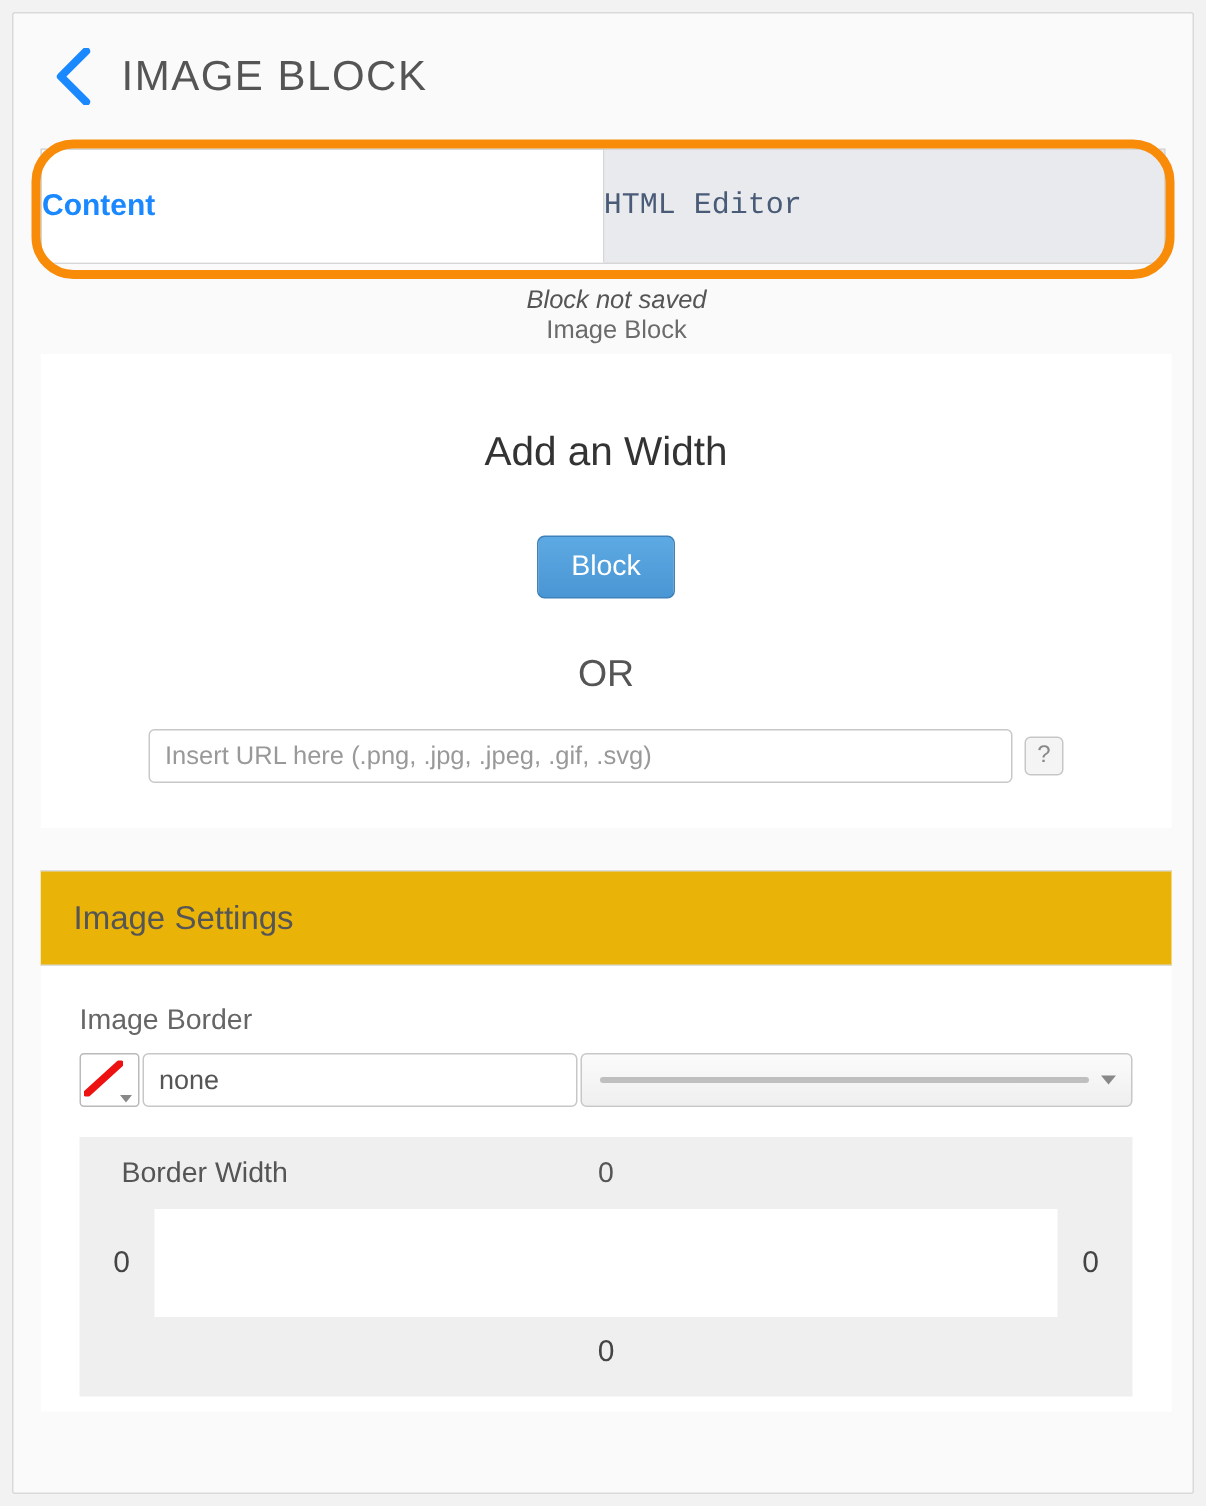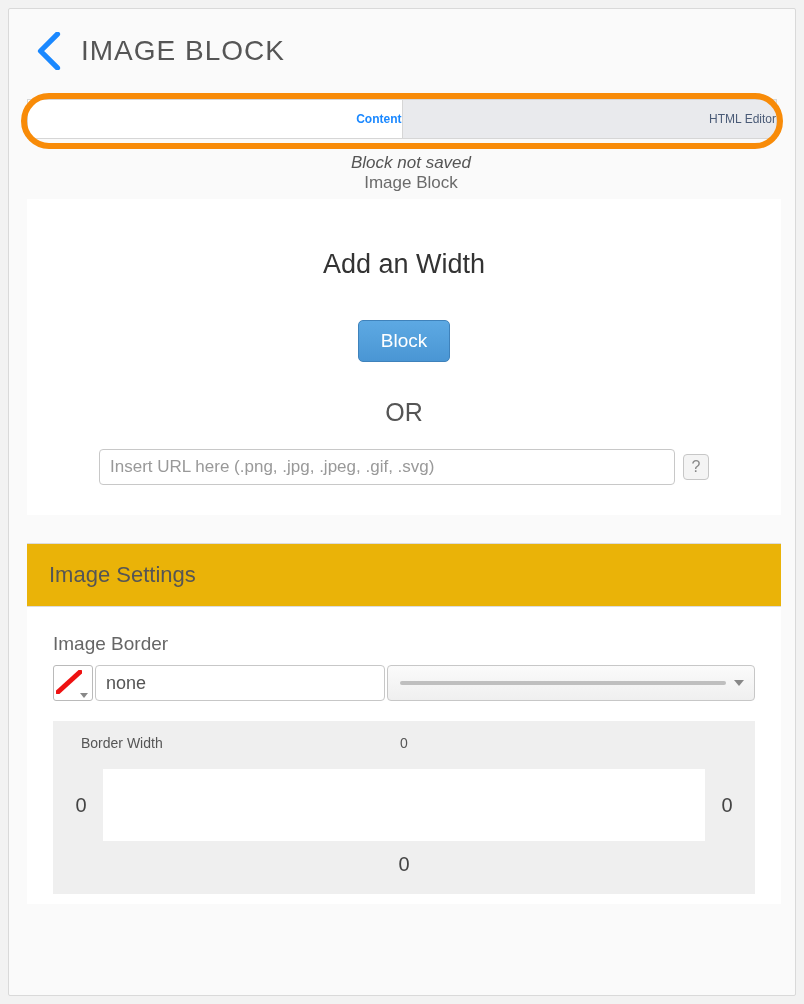--- a/index.html
+++ b/index.html
@@ -62,28 +62,28 @@
       z-index: 5;
     }
     .tabs {
       display: flex;
       width: 100%;
       background: #e9eaed;
       border: 1px solid #d6d6d6;
     }
     .tab {
       flex: 1;
-      text-align: right;
-      padding: 12px 0;
-      font-size: 12px;
+      text-align: left;
+      padding: 26px 0;
+      font-size: 20px;
       color: #4a5b77;
       cursor: pointer;
       border-right: 1px solid #d6d6d6;
     }
-    .tab:last-child { border-right: none; }
+    .tab:last-child { border-right: none; font-family: Liberation Mono, monospace; }
     .tab.active {
       background: #ffffff;
       color: #1a88ff;
       font-weight: 700;
     }
 
     .content-scroll {
       flex: 1;
       overflow-y: auto;
       margin: 10px 6px 10px 18px;
@@ -252,21 +252,21 @@
       border-top: 6px solid #888;
     }
 
     .border-width-box {
       margin-top: 20px;
       background: #efefef;
       padding: 14px 18px 18px 18px;
     }
     .bw-title {
       text-align: center;
-      font-size: 14px;
+      font-size: 19px;
       color: #555;
       position: relative;
       height: 26px;
     }
     .bw-title .left { position: absolute; left: 10px; }
     .bw-title .center { }
     .bw-middle {
       display: flex;
       align-items: center;
       gap: 12px;

